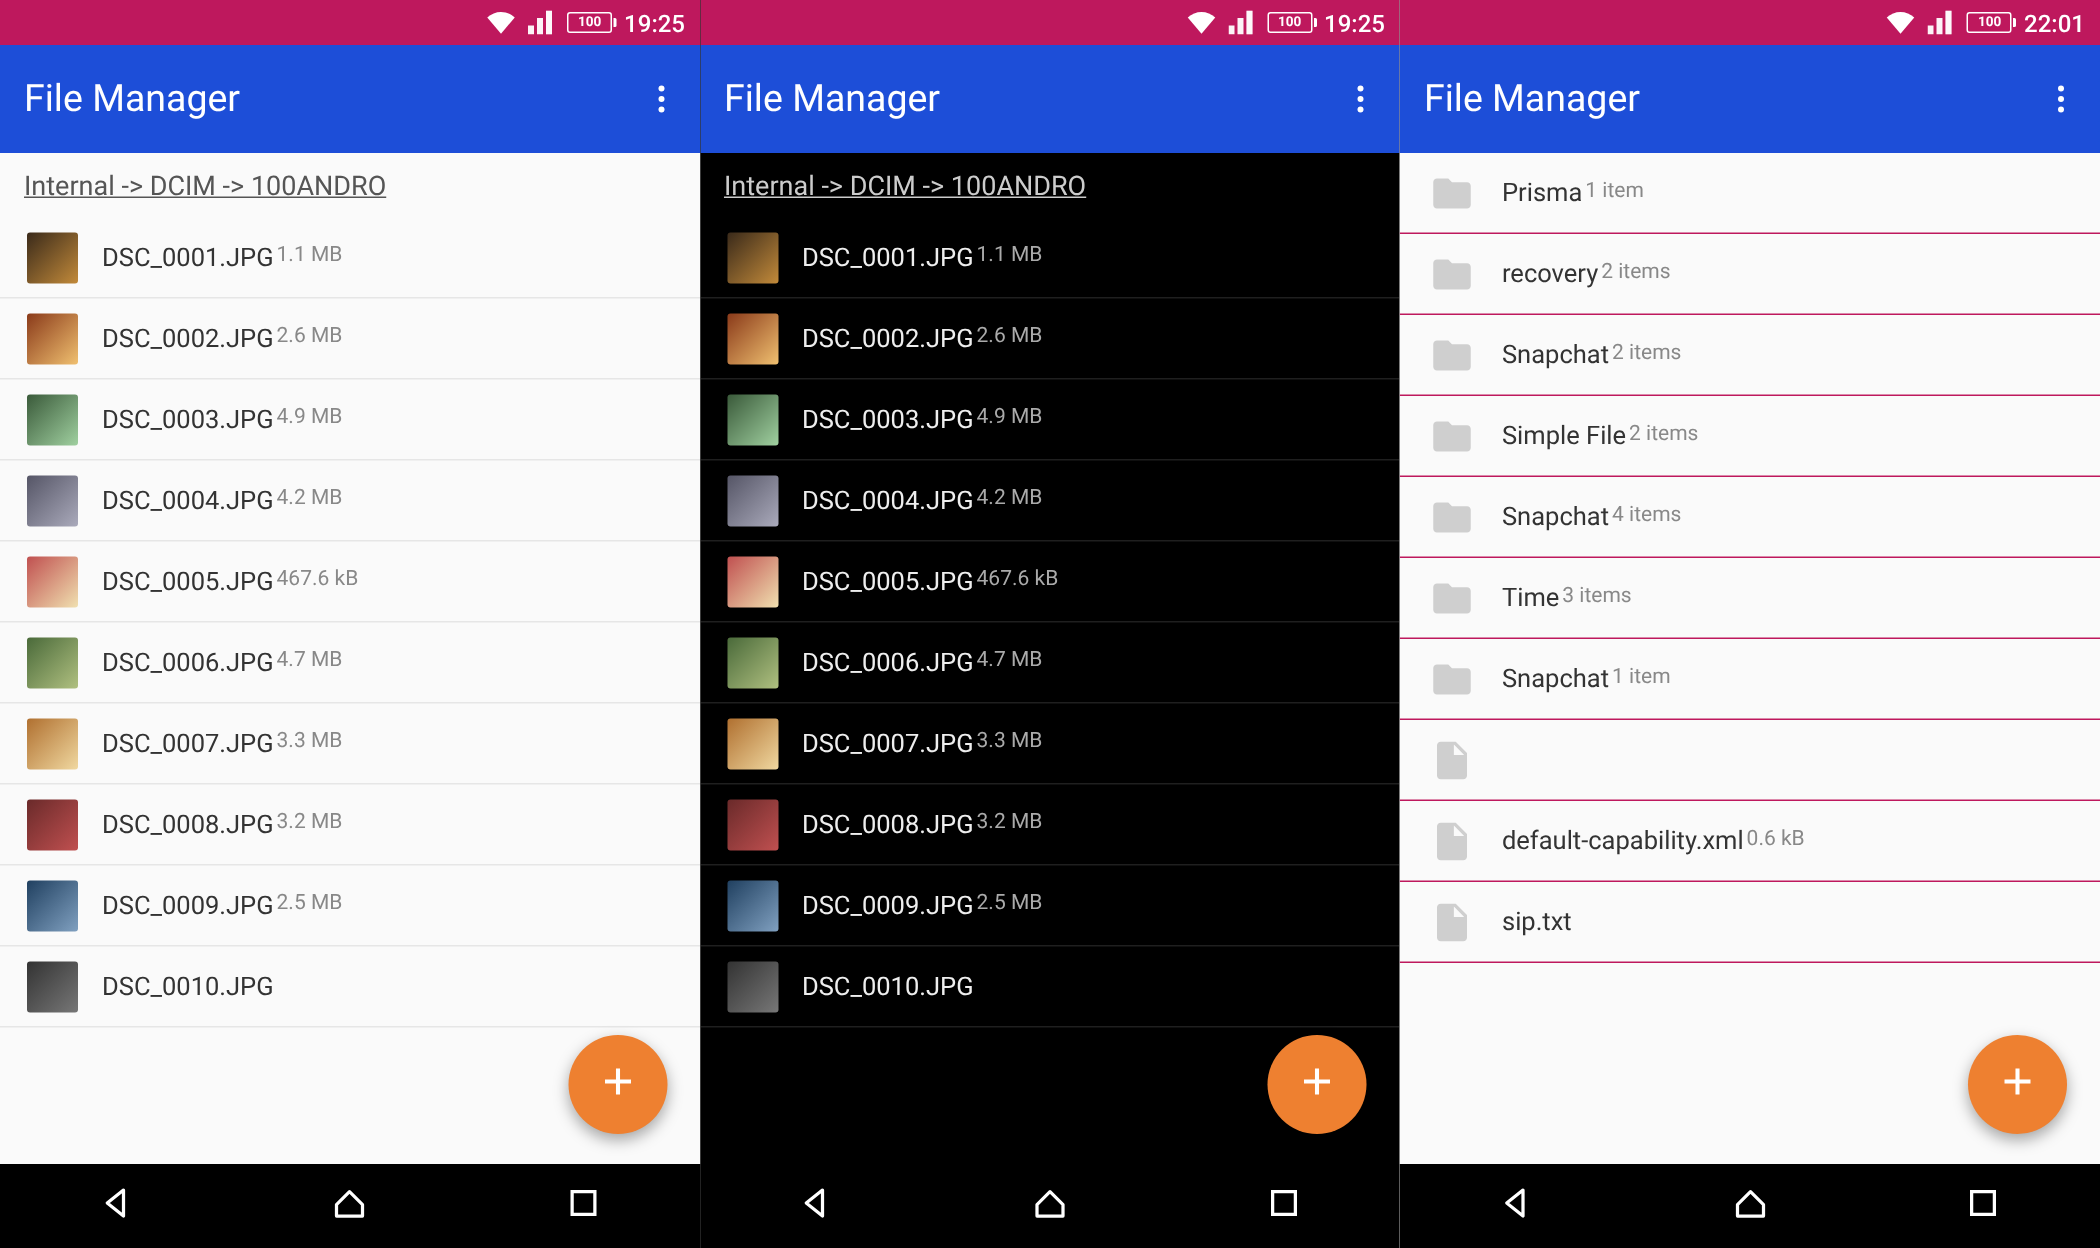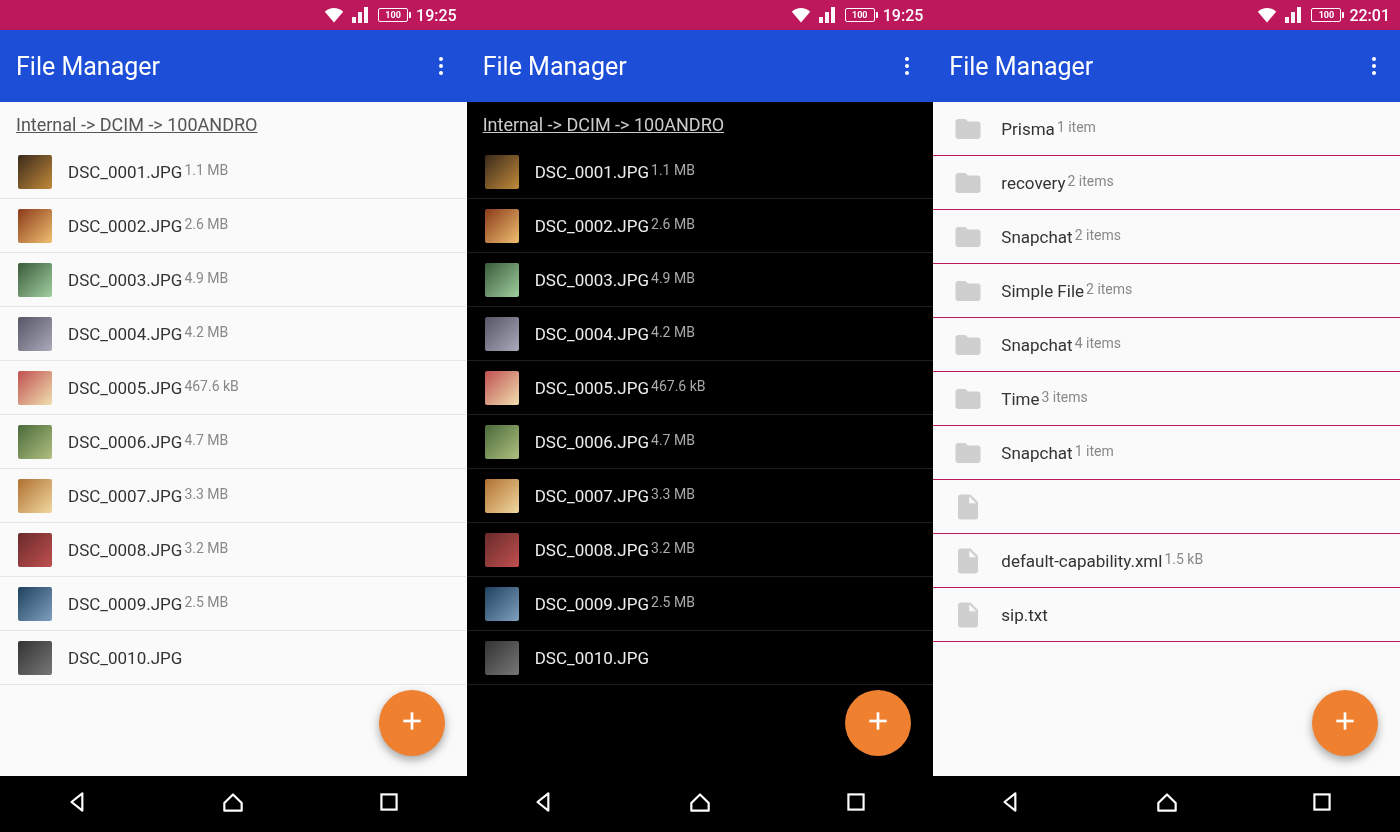--- a/index.html
+++ b/index.html
@@ -404,21 +404,21 @@
           </div>
         </div>
         <div class="item">
           <div class="ficon">
             <svg viewBox="0 0 24 24">
               <path d="M14 2H6c-1.1 0-2 .9-2 2v16c0 1.1.9 2 2 2h12c1.1 0 2-.9 2-2V8l-6-6zM13 9V3.5L18.5 9H13z"></path>
             </svg>
           </div>
           <div class="texts">
             <div class="name">default-capability.xml</div>
-            <div class="sub">1.5 kB</div>
+            <div class="sub">0.6 kB</div>
           </div>
         </div>
         <div class="item">
           <div class="ficon">
             <svg viewBox="0 0 24 24">
               <path d="M14 2H6c-1.1 0-2 .9-2 2v16c0 1.1.9 2 2 2h12c1.1 0 2-.9 2-2V8l-6-6zM13 9V3.5L18.5 9H13z"></path>
             </svg>
           </div>
           <div class="texts">
             <div class="name">sip.txt</div>

